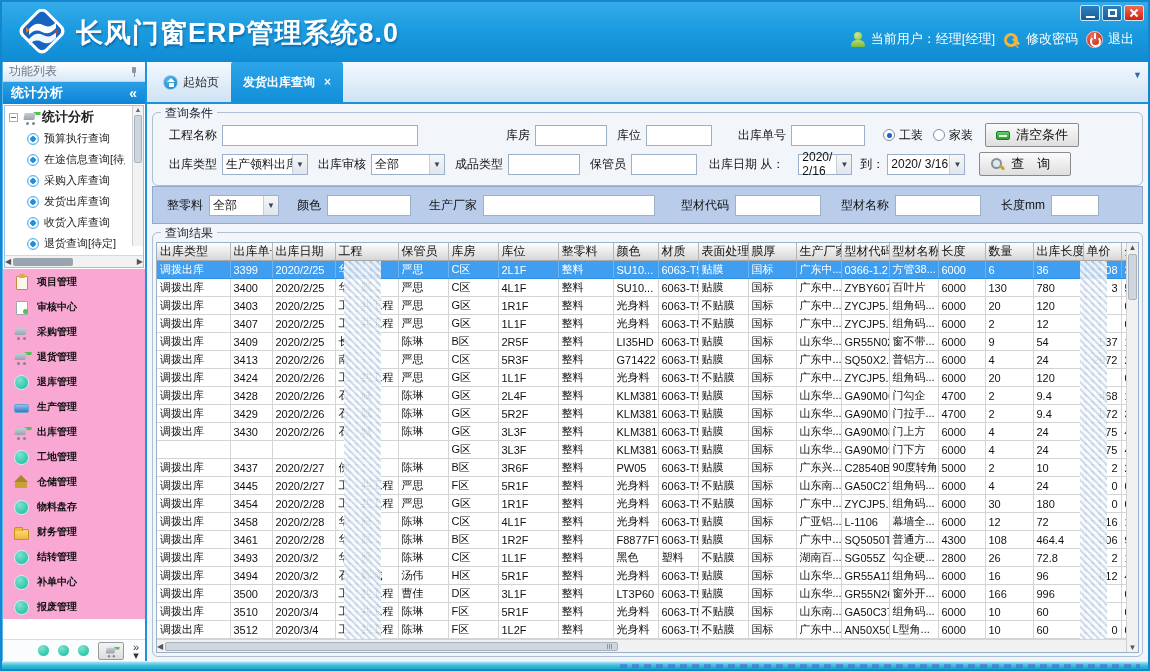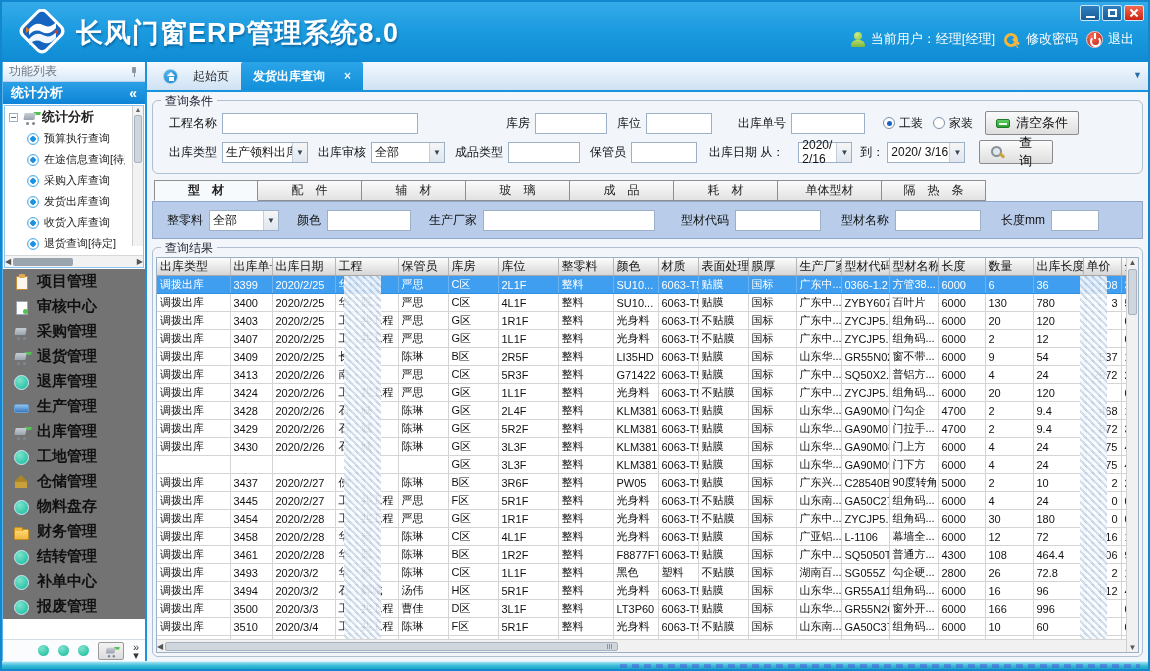--- a/index.html
+++ b/index.html
@@ -45,21 +45,21 @@
   .tree-root{display:flex;align-items:center;gap:4px;height:22px;padding-left:4px;font-size:13px;font-weight:bold;color:#222;cursor:pointer}
   .expander{width:9px;height:9px;border:1px solid #9fb2c4;background:#fff;position:relative;flex:0 0 9px}
   .expander::before{content:"";position:absolute;left:1px;top:3px;width:5px;height:1px;background:#5a7390}
   .tree-item{display:flex;align-items:center;gap:5px;height:21px;padding-left:22px;font-size:11px;color:#222;white-space:nowrap;cursor:pointer}
   .node-icon{flex:0 0 12px;width:12px;height:12px;border-radius:50%;border:1px solid #57b0ee;background:radial-gradient(circle,#1e90e0 0 2.5px,#ffffff 3px 4.5px,#cfe8fa 4.5px)}
   .tree-vscroll{position:absolute;right:0;top:0;width:11px;height:140px;background:#f2f2f2;border-left:1px solid #d0d0d0;font-size:7px;color:#666;text-align:center;cursor:pointer}
   .tree-vscroll .thumb{margin:2px 1px;height:48px;background:#cdd6df;border:1px solid #a8b4c0;border-radius:2px}
   .tree-hscroll{position:absolute;left:0;bottom:0;height:12px;right:0;background:#f2f2f2;border-top:1px solid #d8d8d8;display:flex;align-items:center;font-size:8px;color:#555;cursor:pointer}
   .tree-hscroll .thumb{flex:0 0 60px;height:8px;background:#9aa4ae;border-radius:2px;margin:0 2px}
   .side-menu{flex:1;overflow:hidden}
-  .menu-item{display:flex;align-items:center;gap:8px;height:25px;padding-left:10px;font-size:15px;font-weight:bold;color:#111;cursor:pointer;background:#737373}
+  .menu-item{display:flex;align-items:center;gap:8px;height:25px;padding-left:10px;font-size:10px;font-weight:bold;color:#111;cursor:pointer;background:#f9a8d4}
   .icon{display:inline-block;width:16px;height:16px;position:relative;flex:0 0 16px}
   .clipboard-icon::before{content:"";position:absolute;left:3px;top:2px;width:10px;height:12px;background:#fdf6ec;border:1px solid #c58a3a;border-radius:1px}
   .clipboard-icon::after{content:"";position:absolute;left:6px;top:0;width:6px;height:4px;background:#e2a84e;border-radius:1px}
   .clipboard2-icon::before{content:"";position:absolute;left:3px;top:2px;width:10px;height:12px;background:#fff;border:1px solid #9aa6b2;border-radius:1px}
   .clipboard2-icon::after{content:"";position:absolute;right:1px;bottom:1px;width:5px;height:5px;border-radius:50%;background:#53c052}
   .cart-icon::before,.cart-green-icon::before{content:"";position:absolute;left:2px;top:4px;width:11px;height:7px;background:linear-gradient(#c6cdd4,#9aa4ae);transform:skewX(-10deg);border-radius:1px}
   .cart-icon::after,.cart-green-icon::after{content:"";position:absolute;left:4px;bottom:0;width:3px;height:3px;border-radius:50%;background:#7d8790;box-shadow:6px 0 0 #7d8790}
   .cart-green-icon::before{box-shadow:7px -3px 0 -2px #53c052}
   .dot-icon::before{content:"";position:absolute;left:1px;top:1px;width:13px;height:13px;border-radius:50%;background:radial-gradient(circle at 35% 30%,#7fe3cd,#10ba9b);border:1px solid #cfeefc}
   .prod-icon::before{content:"";position:absolute;left:1px;top:5px;width:13px;height:7px;border-radius:2px;background:linear-gradient(#8fc3ec,#3a78c0);border:1px solid #6aa0d0}
@@ -67,21 +67,21 @@
   .house-icon::after{content:"";position:absolute;left:1px;top:1px;border-left:7px solid transparent;border-right:7px solid transparent;border-bottom:7px solid #ab8526}
   .folder-icon::before{content:"";position:absolute;left:1px;top:5px;width:13px;height:9px;background:linear-gradient(#ffd978,#eeb73e);border:1px solid #c89020;border-radius:1px}
   .folder-icon::after{content:"";position:absolute;left:1px;top:3px;width:7px;height:3px;background:#eeb73e;border:1px solid #c89020;border-bottom:none;border-radius:2px 2px 0 0}
   .side-bottom{flex:0 0 22px;border-top:1px solid #d5dde5;display:flex;align-items:center;justify-content:flex-end;gap:9px;padding:0 6px;background:#fafcfe}
   .side-bottom .mini-dot{width:11px;height:11px;border-radius:50%;background:radial-gradient(circle at 35% 30%,#7fe3cd,#10ba9b);cursor:pointer}
   .side-bottom .cart-btn{width:26px;height:18px;background:linear-gradient(#f4f4f4,#dcdcdc);border:1px solid #9a9a9a;border-radius:2px;display:flex;align-items:center;justify-content:center;cursor:pointer}
   .side-bottom .more{font-size:11px;color:#333;line-height:8px;text-align:center;cursor:pointer}
   
   .content{flex:1;display:flex;flex-direction:column;min-width:0;background:#f2f6fb}
   .tabbar{flex:0 0 26px;background:linear-gradient(#f3f9fe,#cfe2f4);border-bottom:2px solid #1794dc;display:flex;align-items:flex-end;padding-left:4px;position:relative}
-  .tab{display:flex;align-items:center;gap:15px;height:28px;padding:0 12px;font-size:12px;color:#2a2a2a;cursor:pointer}
+  .tab{display:flex;align-items:center;gap:5px;height:40px;padding:0 12px;font-size:12px;color:#2a2a2a;cursor:pointer}
   .tab.active{background:linear-gradient(#2ba4e8,#1390d9);color:#fff;font-weight:bold;border-radius:2px 2px 0 0}
   .tab-close{font-size:12px;color:#e8f4ff;margin-left:4px;cursor:pointer}
   .home-icon{position:relative;width:15px;height:15px;border-radius:50%;background:radial-gradient(circle at 35% 30%,#56b4ec,#1580c8);border:1px solid #9ccdee}
   .home-icon::before{content:"";position:absolute;left:2.5px;top:2px;border-left:4.5px solid transparent;border-right:4.5px solid transparent;border-bottom:4.5px solid #fff}
   .home-icon::after{content:"";position:absolute;left:4.5px;top:7px;width:5px;height:4px;background:#fff}
   .tablist-arrow{position:absolute;right:6px;top:8px;font-size:9px;color:#2a6ca8;cursor:pointer}
   .work{flex:1;padding:3px 5px 0 5px;display:flex;flex-direction:column;min-height:0}
   
   .groupbox{position:relative;border:1px solid #aebfd2;border-radius:6px;background:#f2f6fb}
   .gb-label{position:absolute;top:-8px;left:8px;background:#f2f6fb;padding:0 4px;font-size:12px;color:#223}
@@ -354,37 +354,27 @@
             <label style="margin-left:12px"><span>出库日期</span> <span>从：</span></label>
             <div class="combo" style="width:54px;margin-left:14px">
                 <span>2020/ 2/16</span>
                 <span class="arr">▼</span>
               </div>
             <label style="margin-left:8px">到：</label>
             <div class="combo" style="width:78px;margin-left:3px">
                 <span>2020/ 3/16</span>
                 <span class="arr">▼</span>
               </div>
-            <button class="btn" style="margin-left:14px;width:74px">
+            <button class="btn" style="margin-left:14px;width:92px">
                 <span class="search-icon"></span>
                 <span>查　询</span>
               </button>
           </div>
         </div>
 
-        <div class="mat-tabs" id="material-tabs">
-            <div class="mtab active">型　材</div>
-            <div class="mtab">配　件</div>
-            <div class="mtab">辅　材</div>
-            <div class="mtab">玻　璃</div>
-            <div class="mtab">成　品</div>
-            <div class="mtab">耗　材</div>
-            <div class="mtab">单体型材</div>
-            <div class="mtab">隔　热　条</div>
-          </div>
 
         <div class="blue-filter">
           <label>整零料</label>
           <div class="combo" style="width:70px">
               <span>全部</span>
               <span class="arr">▼</span>
             </div>
           <label style="margin-left:12px">颜色</label>
           <input class="tbx" style="width: 84px;">
           <label style="margin-left:12px">生产厂家</label>

